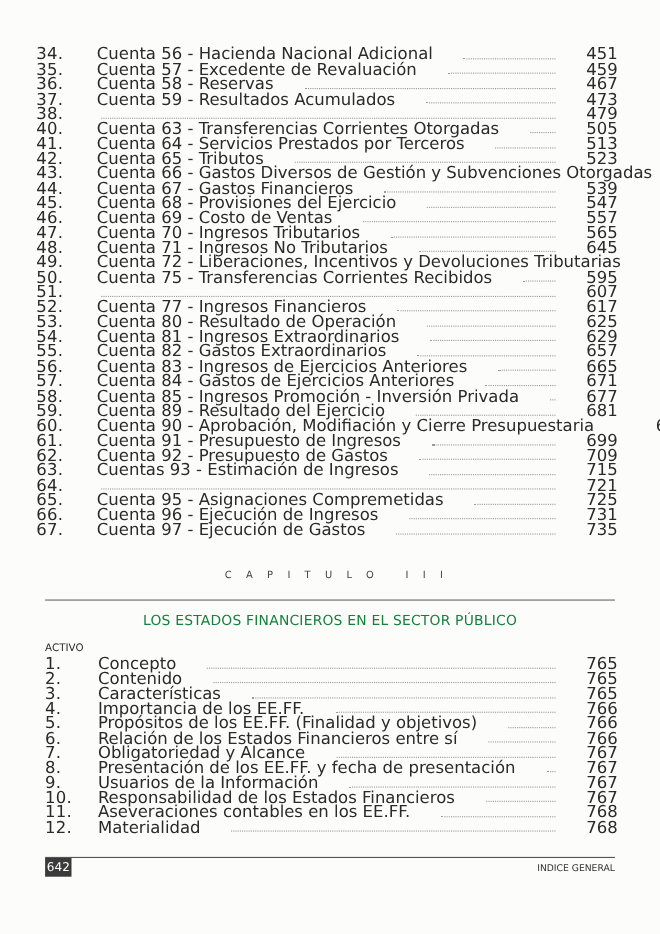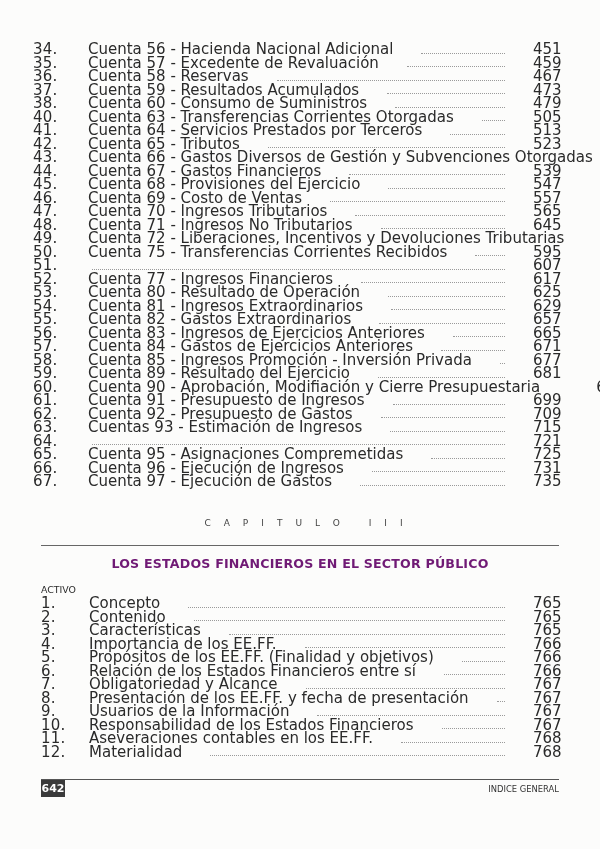--- a/index.html
+++ b/index.html
@@ -25,36 +25,35 @@
     .chapter {
       position: absolute; top: 518px; left: 0; width: 600px; text-align: center;
       font-size: 9px; letter-spacing: 13px; color: #444; padding-left: 10px;
     }
     .rule1 {
       position: absolute; top: 545px; left: 41px; width: 518px; height: 0;
       border-top: 1px solid #666;
     }
     .section-title {
       position: absolute; top: 556px; left: 0; width: 600px; text-align: center;
-      font-size: 12.6px; font-weight: bold; color: #701a75; letter-spacing: 0.2px;
+      font-size: 12.6px; font-weight: normal; color: #15803d; letter-spacing: 0.2px;
     }
     .sub-head {
       position: absolute; top: 584px; left: 41px; font-size: 9.4px;
     }
     #toc2 { top: 597px; left: 41px; width: 518px; }
     #toc2 .num { width: 24px; flex: 0 0 24px; }
     .footer-rule {
       position: absolute; top: 779px; left: 41px; width: 518px; height: 0;
       border-top: 1px solid #555;
     }
     .page-num {
       position: absolute; top: 780px; left: 41px; width: 24px; height: 17px;
       background: #3a3a3a; color: #fff; font-size: 11px; line-height: 17px;
       text-align: center;
-      font-weight: bold;
     }
     .footer-label {
       position: absolute; top: 784px; right: 41px; font-size: 8.4px; color: #333;
     }
   </style>
 </head>
 <body>
 
 <div class="toc" id="toc1">
     <div class="row">
@@ -76,21 +75,20 @@
       <span class="page">467</span>
     </div>
     <div class="row">
       <span class="num">37.</span>
       <span class="title">Cuenta 59 - Resultados Acumulados</span>
       <span class="dots"></span>
       <span class="page">473</span>
     </div>
     <div class="row">
       <span class="num">38.</span>
-      <span class="title">Cuenta 60 - Consumo de Suministros</span>
       <span class="dots"></span>
       <span class="page">479</span>
     </div>
     <div class="row">
       <span class="num">40.</span>
       <span class="title">Cuenta 63 - Transferencias Corrientes Otorgadas</span>
       <span class="dots"></span>
       <span class="page">505</span>
     </div>
     <div class="row">

